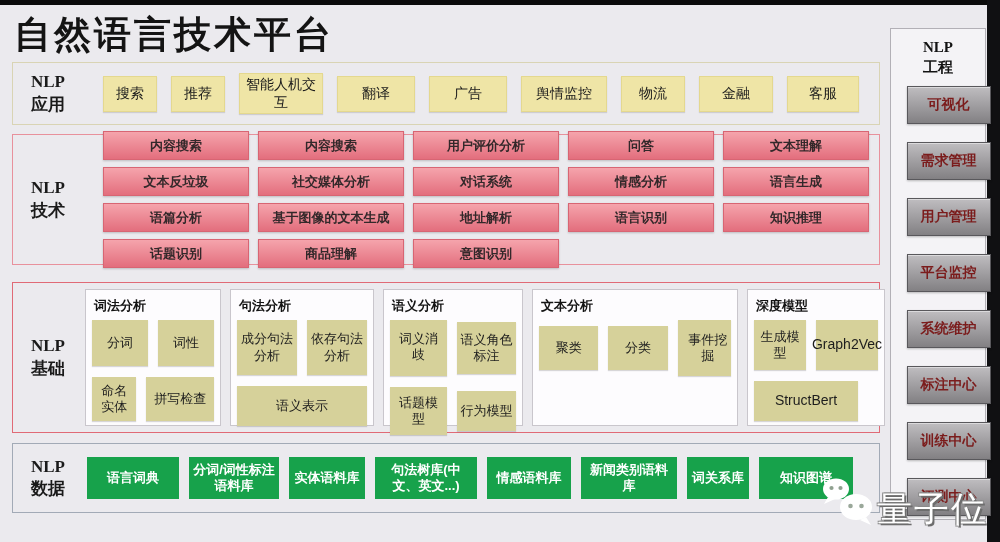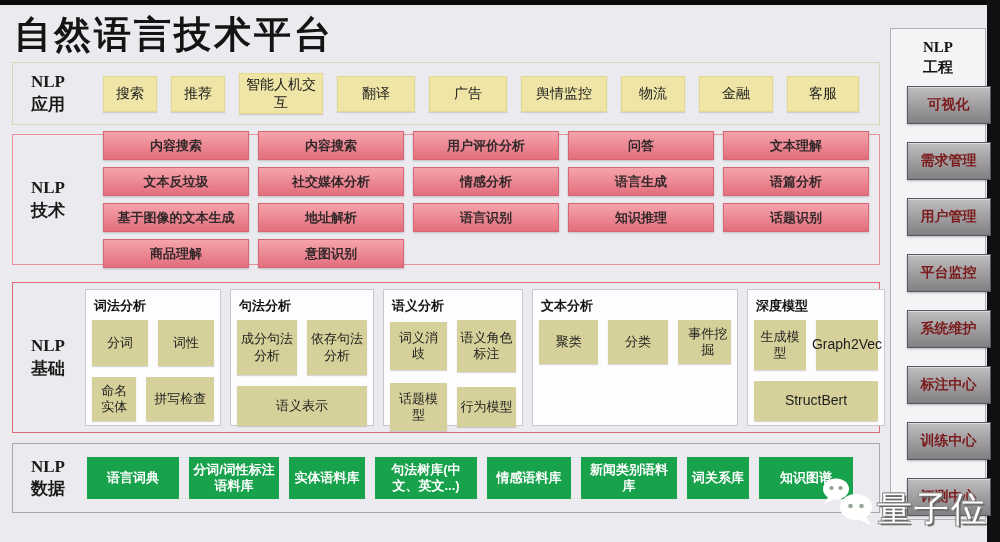--- a/index.html
+++ b/index.html
@@ -57,32 +57,32 @@
   .g-row2 { margin-top:11px; }
   .fb { background:#d6d19a; color:#1d1d1d; font-size:13px; display:flex; align-items:center;
         justify-content:center; text-align:center; line-height:1.25; padding:2px 3px;
         box-shadow:0 1px 1px rgba(0,0,0,.15); }
   .g1 { width:136px; } .g2 { width:144px; } .g3 { width:140px; } .g4 { width:206px; } .g5 { width:138px; }
   .g1 .g-row1 .fb { width:57px; height:46px;font-family:Liberation Serif, serif; }
   .g1 .g-row2 .fb:nth-child(1){ width:46px; height:44px; }
   .g1 .g-row2 .fb:nth-child(2){ width:70px; height:44px; }
   .g2 .g-row1 .fb { width:61px; height:55px; }
   .g2 .g-row2 .fb { width:130px; height:40px; }
-  .g3 .g-row1 .fb:nth-child(1){ width:58px; height:48px; }
+  .g3 .g-row1 .fb:nth-child(1){ width:58px; height:56px;font-family:Liberation Mono, monospace; }
   .g3 .g-row1 .fb:nth-child(2){ width:60px; height:52px; }
   .g3 .g-row2 .fb:nth-child(1){ width:58px; height:48px; }
   .g3 .g-row2 .fb:nth-child(2){ width:60px; height:40px; }
   .g4 .g-row1 .fb:nth-child(1){ width:60px; height:44px; }
   .g4 .g-row1 .fb:nth-child(2){ width:60px; height:44px; }
-  .g4 .g-row1 .fb:nth-child(3){ width:54px; height:44px;padding-left:10px; }
+  .g4 .g-row1 .fb:nth-child(3){ width:54px; height:56px;padding-left:10px; }
   .g4 .g-row2 { margin-top:16px; }
   .g4 .g-row2 .fb { width:90px; height:40px; }
   .g5 .g-row1 .fb:nth-child(1){ width:52px; height:50px; }
   .g5 .g-row1 .fb:nth-child(2){ width:62px; height:50px; font-size:14px;text-align:center; }
-  .g5 .g-row2 .fb { width:124px; height:40px; font-size:14px; }
+  .g5 .g-row2 .fb { width:104px; height:40px; font-size:14px; }
 
   
   .data { top:443px; height:70px; border:1px solid #a2aab6; padding-left:18px; }
   .data .sec-label { width:44px; margin-right:12px; }
   .data-btns { display:flex; gap:10px; }
   .d-btn { background:#17a24b; color:#ffffff; font-size:13px; font-weight:600; min-height:42px;
            display:flex; align-items:center; justify-content:center; text-align:center;
            line-height:1.25; padding:2px 4px; }
   .data-btns .d-btn:nth-child(1){width:92px}
   .data-btns .d-btn:nth-child(2){width:90px}
@@ -145,20 +145,21 @@
       <div>技术</div>
     </div>
     <div class="tech-grid">
       <div class="tech-btn">内容搜索</div>
       <div class="tech-btn">内容搜索</div>
       <div class="tech-btn">用户评价分析</div>
       <div class="tech-btn">问答</div>
       <div class="tech-btn">文本理解</div>
       <div class="tech-btn">文本反垃圾</div>
       <div class="tech-btn">社交媒体分析</div>
+      <div class="tech-btn">对话系统</div>
       <div class="tech-btn">情感分析</div>
       <div class="tech-btn">语言生成</div>
       <div class="tech-btn">语篇分析</div>
       <div class="tech-btn">基于图像的文本生成</div>
       <div class="tech-btn">地址解析</div>
       <div class="tech-btn">语言识别</div>
       <div class="tech-btn">知识推理</div>
       <div class="tech-btn">话题识别</div>
       <div class="tech-btn">商品理解</div>
       <div class="tech-btn">意图识别</div>

